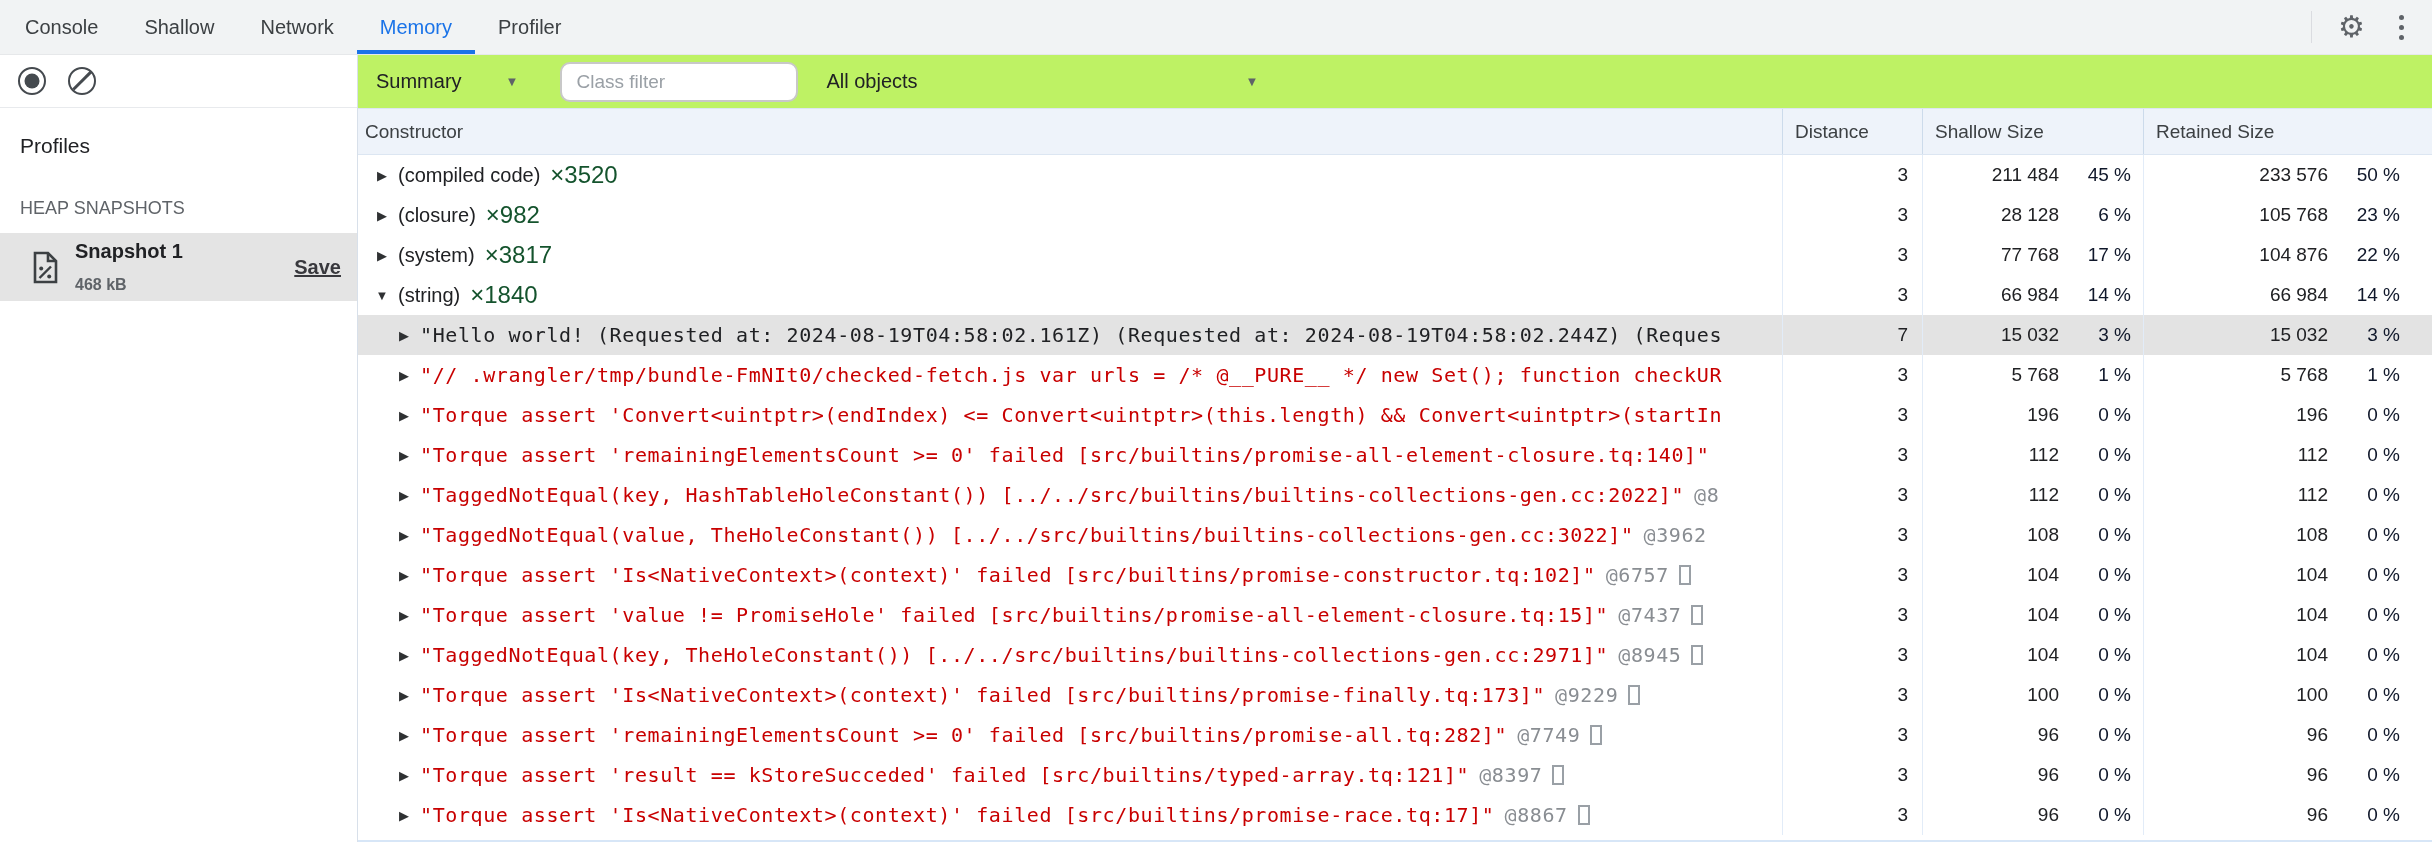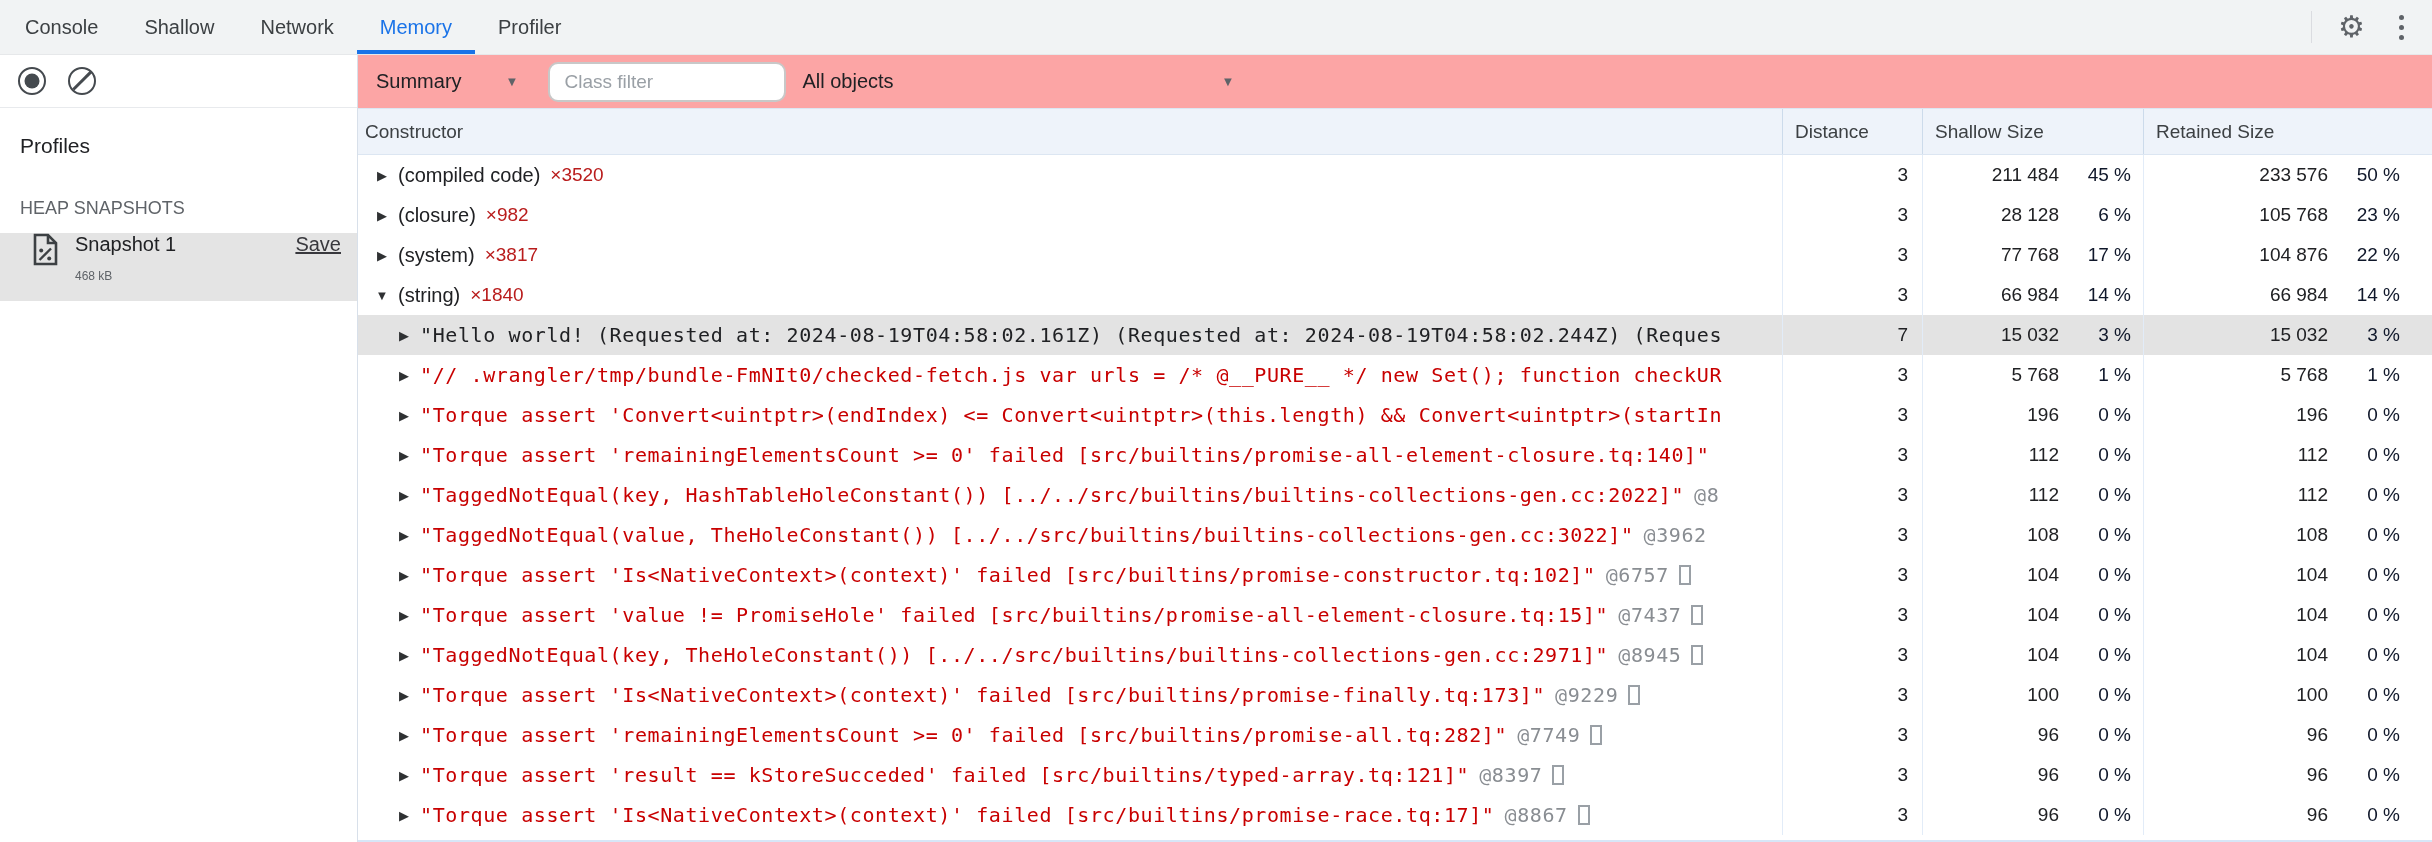--- a/index.html
+++ b/index.html
@@ -27,31 +27,31 @@
   .record-icon { width:28px; height:28px; border:2.5px solid #454a4f; border-radius:50%;
                  position:relative; flex:none; }
   .record-icon .inner { position:absolute; left:50%; top:50%; width:15px; height:15px;
                  transform:translate(-50%,-50%); background:#454a4f; border-radius:50%; }
   .block-icon { width:28px; height:28px; border:2.5px solid #454a4f; border-radius:50%;
                 position:relative; flex:none; }
   .block-icon::after { content:""; position:absolute; left:50%; top:-1px; width:2.5px; height:25px;
                 transform:translateX(-50%) rotate(45deg); background:#454a4f; }
   .profiles-title { margin:26px 0 0 20px; font-size:21px; color:#202124; }
   .section-title  { margin:40px 0 14px 20px; font-size:18px; color:#5f6368; }
-  .snapshot-item { height:68px; background:#e4e4e4; display:flex; 
-                   padding:0 16px 0 32px; }
+  .snapshot-item { height:68px; background:#e4e4e4; display:flex; align-items:center;
+                   padding:0 16px 0 32px;font-weight:bold; }
   .doc-icon { flex:none; }
   .snap-text { margin-left:16px; }
   .snap-name { font-size:20px; color:#202124; }
-  .snap-size { font-size:12px; color:#5f6368; margin-top:13px; }
+  .snap-size { font-size:16px; color:#5f6368; margin-top:13px; }
   .save-link { margin-left:auto; font-size:20px; color:#38383d; text-decoration:underline; cursor:pointer; }
 
   
   .panel { flex:1; display:flex; flex-direction:column; min-width:0; }
-  .panel-toolbar { height:53px; flex:none; display:flex; align-items:center; padding-left:18px; background:#fca5a5; }
+  .panel-toolbar { height:53px; flex:none; display:flex; align-items:center; padding-left:18px; background:#bef264;gap:12px; }
   .select { display:flex; align-items:center; font-size:20px; color:#202124; cursor:default; }
   .select .arrow { font-size:13px; color:#5f6368; }
   .select.summary .arrow { margin-left:44px; }
   .class-filter { width:238px; height:40px; margin-left:30px; border:2px solid #c8c8c8;
                   border-radius:10px; padding:0 14px; font-size:19px; color:#202124; outline:none;
                   font-family:"Liberation Sans", sans-serif; }
   .class-filter::placeholder { color:#9aa0a6; }
   .select.wide { margin-left:16px; width:432px; justify-content:space-between; }
 
   
@@ -67,21 +67,21 @@
   .row { height:40px; display:flex; align-items:stretch; background:#fff; }
   .row.selected { background:#e3e3e3; }
   .c-constructor { width:1424px; overflow:hidden; white-space:nowrap; display:flex;
                    align-items:center; height:100%; }
   .arrow-cell { flex:none; width:16px; margin-left:16px; margin-right:8px; font-size:13px;
                 color:#2f3133; text-align:center; }
   .row.string .arrow-cell { margin-left:38px; }
   .c-name { font-size:20px; color:#202124; flex:none; }
   .row.string .c-name { font-family:"DejaVu Sans Mono", monospace; letter-spacing:0.6px; }
   .row.red .c-name { color:#c80000; }
-  .c-count { flex:none; margin-left:10px; font-size:19px; color:#b91c1c; }
+  .c-count { flex:none; margin-left:10px; font-size:24px; color:#14532d; }
   .c-ref { flex:none; font-family:"DejaVu Sans Mono", monospace; font-size:20px; color:#898d92;
            letter-spacing:0.6px; }
   .c-box { flex:none; width:12px; height:20px; border:2px solid #9aa0a6; margin-left:10px; }
   .c-distance { width:140px; flex:none; text-align:right; padding-right:14px; font-size:19px;
                 color:#202124; border-left:1px solid #e2ecf8; line-height:40px; }
   .c-size { flex:none; display:flex; border-left:1px solid #e2ecf8; line-height:40px; font-size:19px; }
   .c-shallow { width:221px; padding-right:12px;align-items:flex-end; }
   .c-retained { flex:1; padding-right:32px; }
   .c-size .val { flex:1; text-align:right; color:#202124; }
   .c-size .pct { width:72px; text-align:right; color:#0f172a; }

